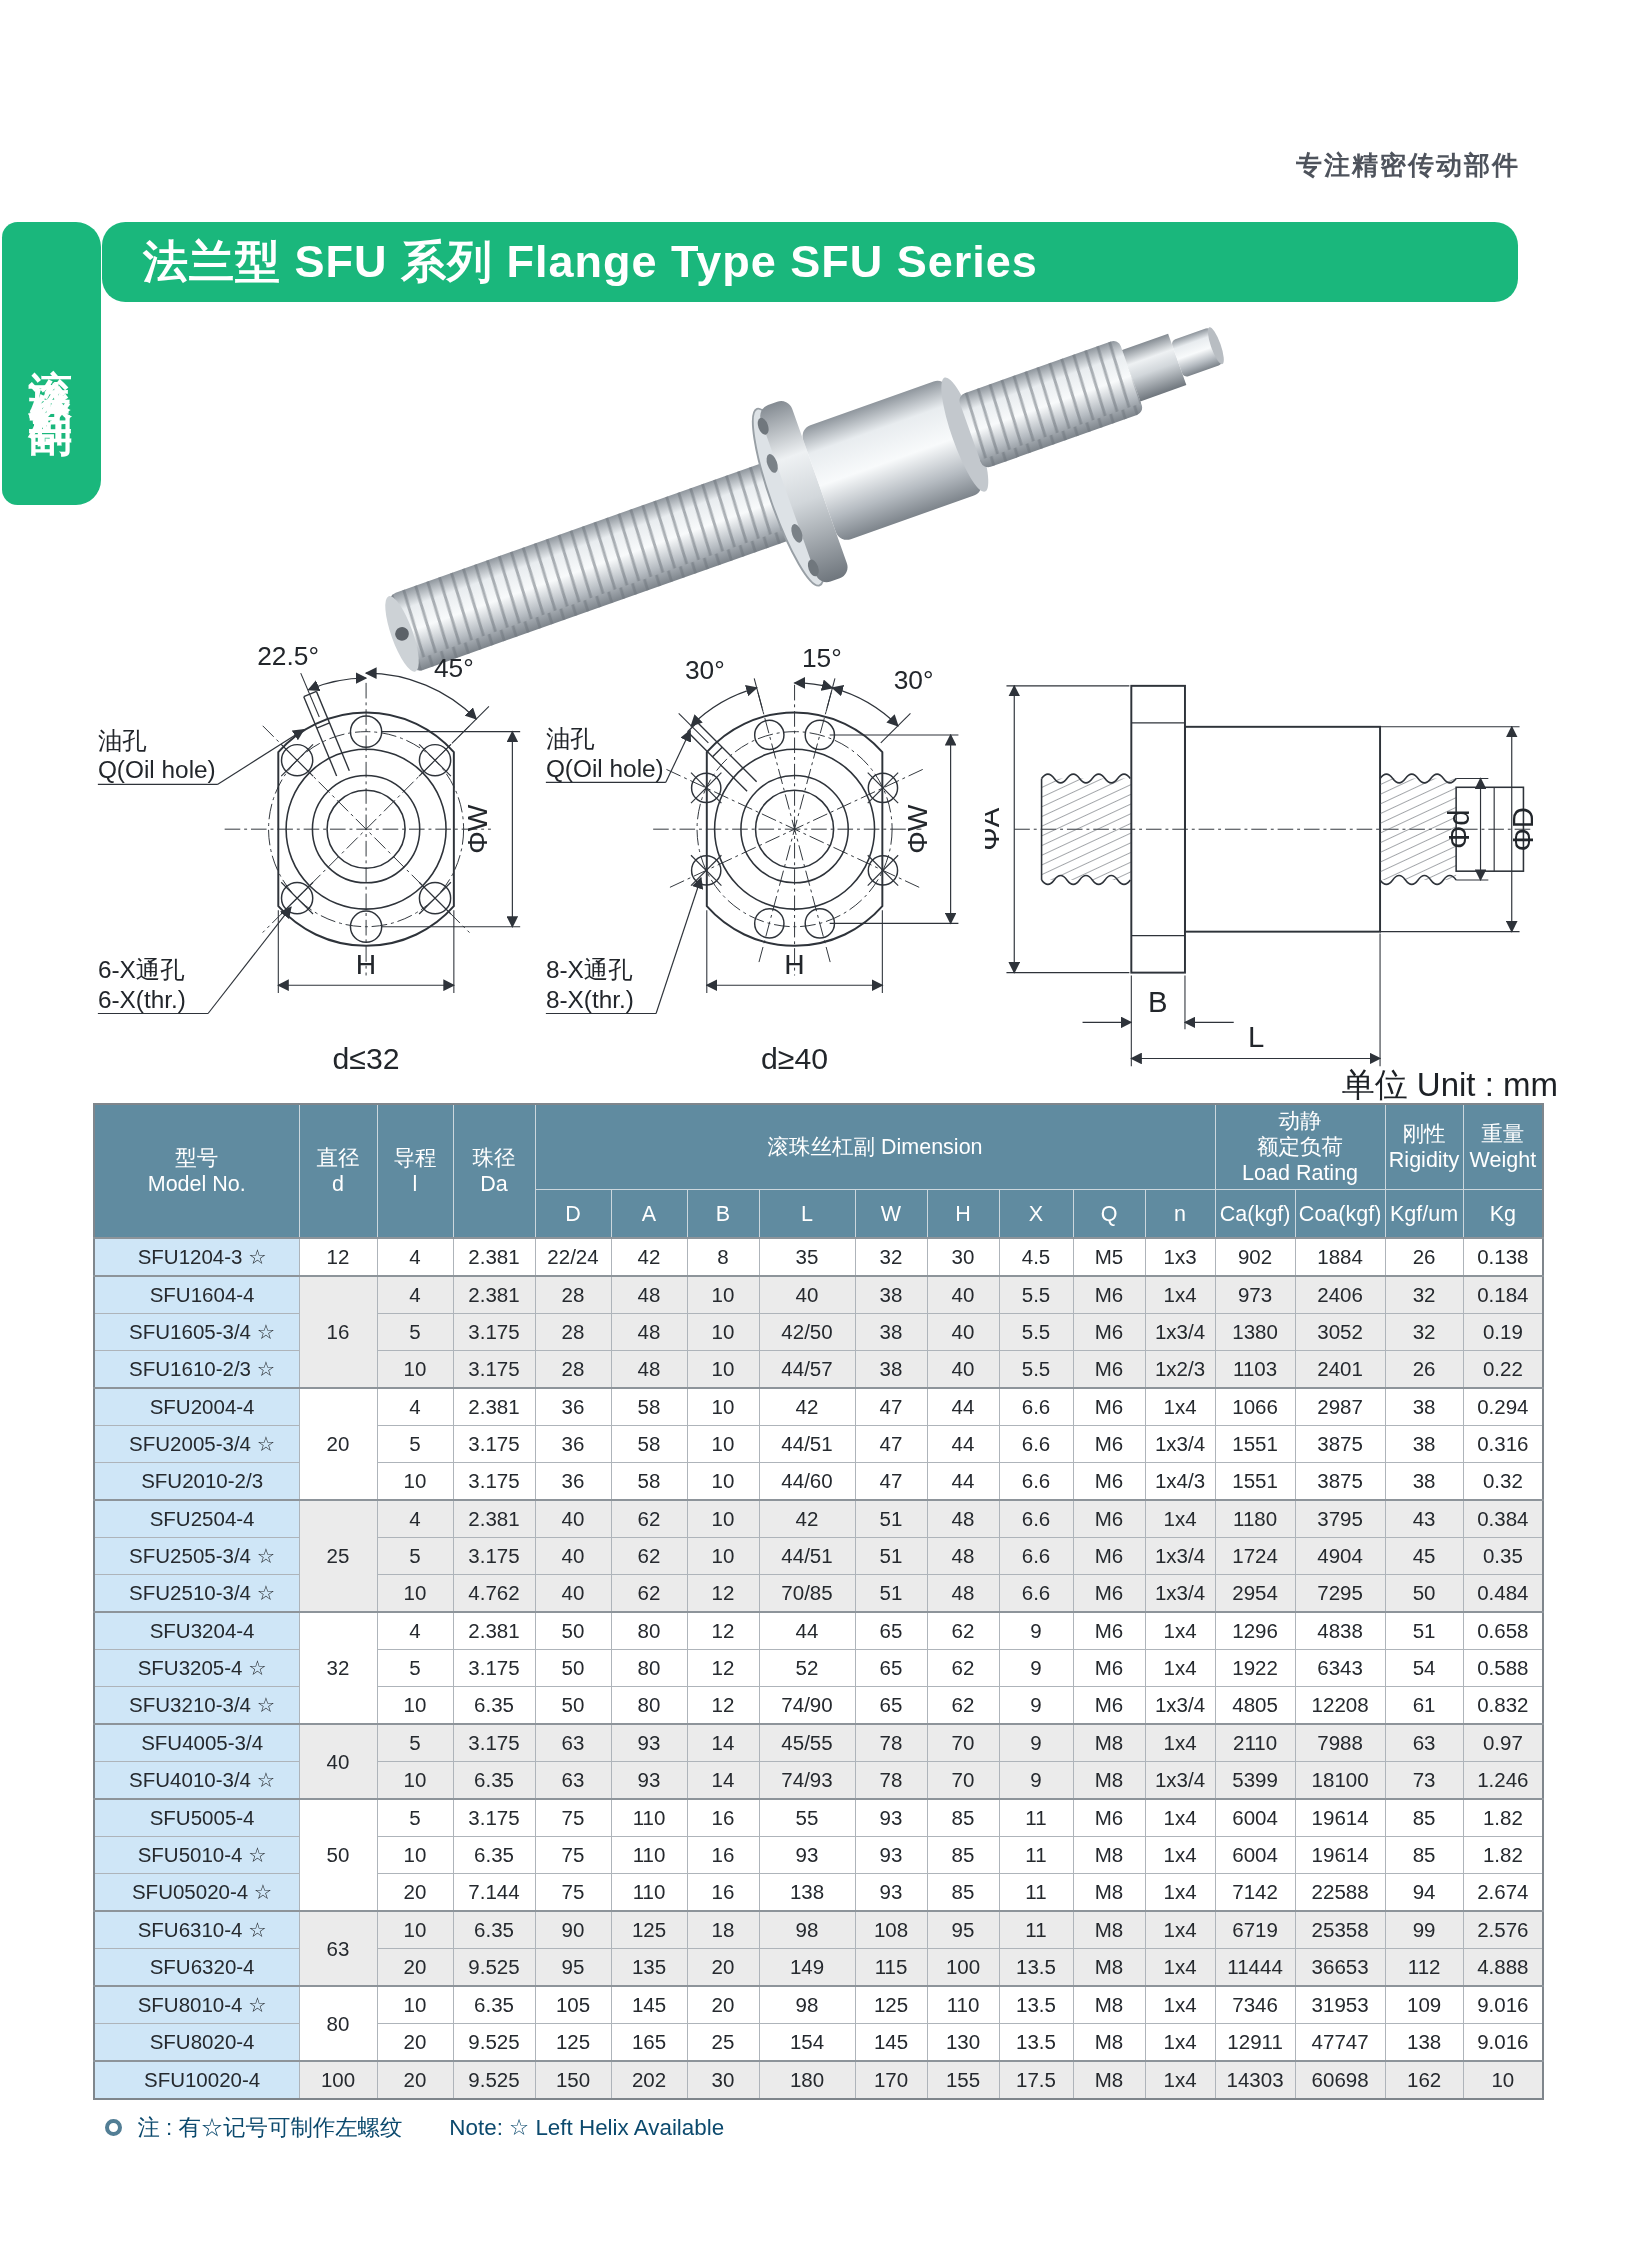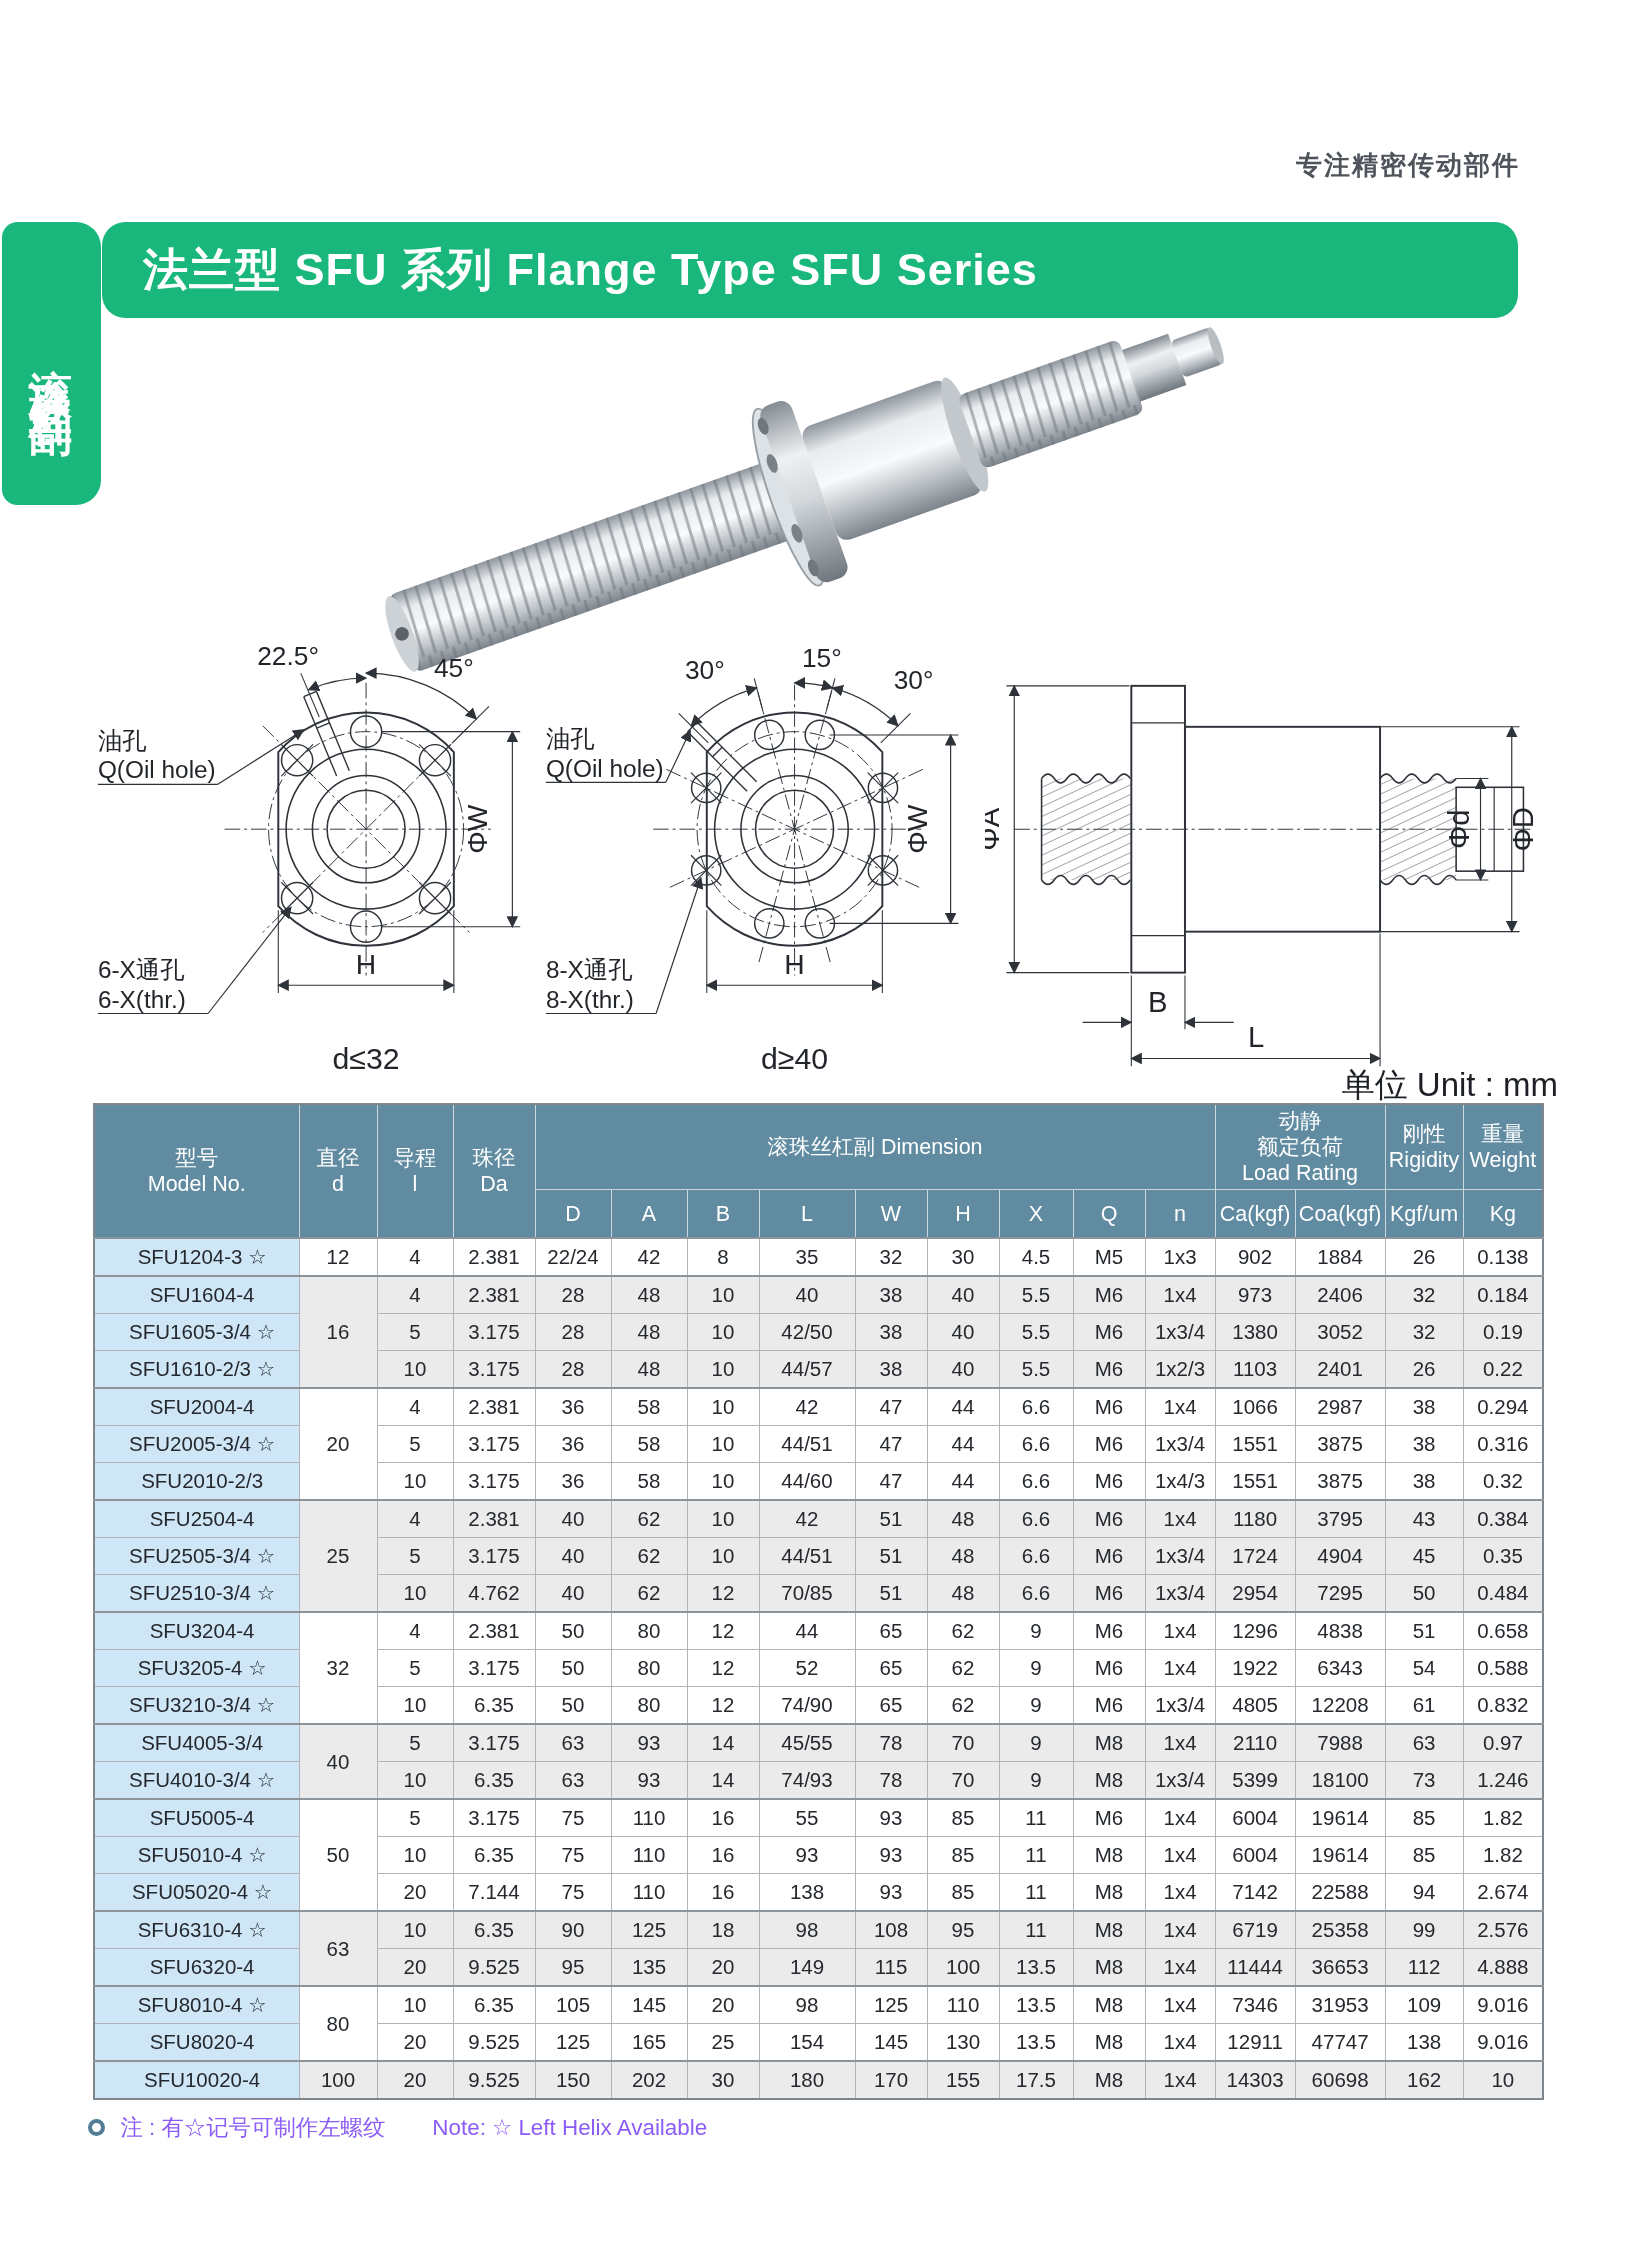--- a/index.html
+++ b/index.html
@@ -4,42 +4,42 @@
 <style>
   html,body{margin:0;padding:0;}
   body{width:1635px;height:2258px;position:relative;background:#ffffff;
        font-family:"Liberation Sans", sans-serif;overflow:hidden;color:#25292e;}
   .tagline{position:absolute;top:148px;right:115px;font-size:26px;font-weight:700;
            color:#4e535c;letter-spacing:2px;}
   .side-tab{position:absolute;left:2px;top:222px;width:99px;height:283px;background:#1ab77c;
             border-radius:15.6px 25px 25px 15.6px;display:flex;align-items:center;justify-content:center;}
   .side-tab span{writing-mode:vertical-rl;text-orientation:upright;color:#fff;font-size:43px;
             font-weight:700;letter-spacing:11.7px;}
-  .title-bar{position:absolute;left:102px;top:222px;width:1416px;height:96px;background:#1ab77c;
+  .title-bar{position:absolute;left:102px;top:222px;width:1416px;height:80px;background:#1ab77c;
             border-radius:23.4px;display:flex;align-items:center;box-sizing:border-box;padding-left:41px;}
   .title-bar h1{margin:0;color:#fff;font-size:45px;font-weight:700;letter-spacing:1px;}
   .photo{position:absolute;left:336px;top:283px;width:956px;height:410px;}
   .drawing{position:absolute;}
   .d1{left:93px;top:634px;}
   .d2{left:541px;top:634px;}
   .d3{left:985px;top:639px;}
   svg text{font-family:"Liberation Sans", sans-serif;fill:#22262b;}
   .unit-label{position:absolute;top:1063px;right:77px;font-size:33px;color:#1d2126;}
   table.spec{position:absolute;left:93px;top:1103px;width:1449px;border-collapse:collapse;
              table-layout:fixed;font-size:20.5px;color:#25292e;border:2px solid #7f868c;}
   table.spec th{background:#608ba0;color:#fff;font-weight:400;border:1px solid #ccd7dd;
              font-size:21.5px;line-height:1.22;padding:2.9px 1px;text-align:center;}
   table.spec td{border:1px solid #aeb4ba;text-align:center;height:36px;padding:0 2px;}
   table.spec tr.hrow1 th{height:70px;}
   table.spec tr.hrow2 th{height:41px;}
   td.model-cell{background:#cfe6f7 !important;text-align:right;padding-left:12.7px !important;}
   tr.shade-gray td{background:#ebebeb;}
   tr.shade-light td{background:#ffffff;}
   tr.group-start td{border-top:2px solid #8d949a;}
-  .note{position:absolute;left:88px;top:2112px;display:flex;align-items:center;font-size:22.4px;color:#8b5cf6;}
+  .note{position:absolute;left:105px;top:2112px;display:flex;align-items:center;font-size:22.4px;color:#0c4a6e;}
   .note .bullet{width:8.8px;height:8.8px;border:4.9px solid #527e95;border-radius:50%;margin-right:15.6px;flex:none;}
   .note .cn{margin-right:47px;}
 </style>
 </head>
 <body>
 
 <div class="tagline">专注精密传动部件</div>
 
 <div class="side-tab">
   <span>滚珠丝杠副</span>

